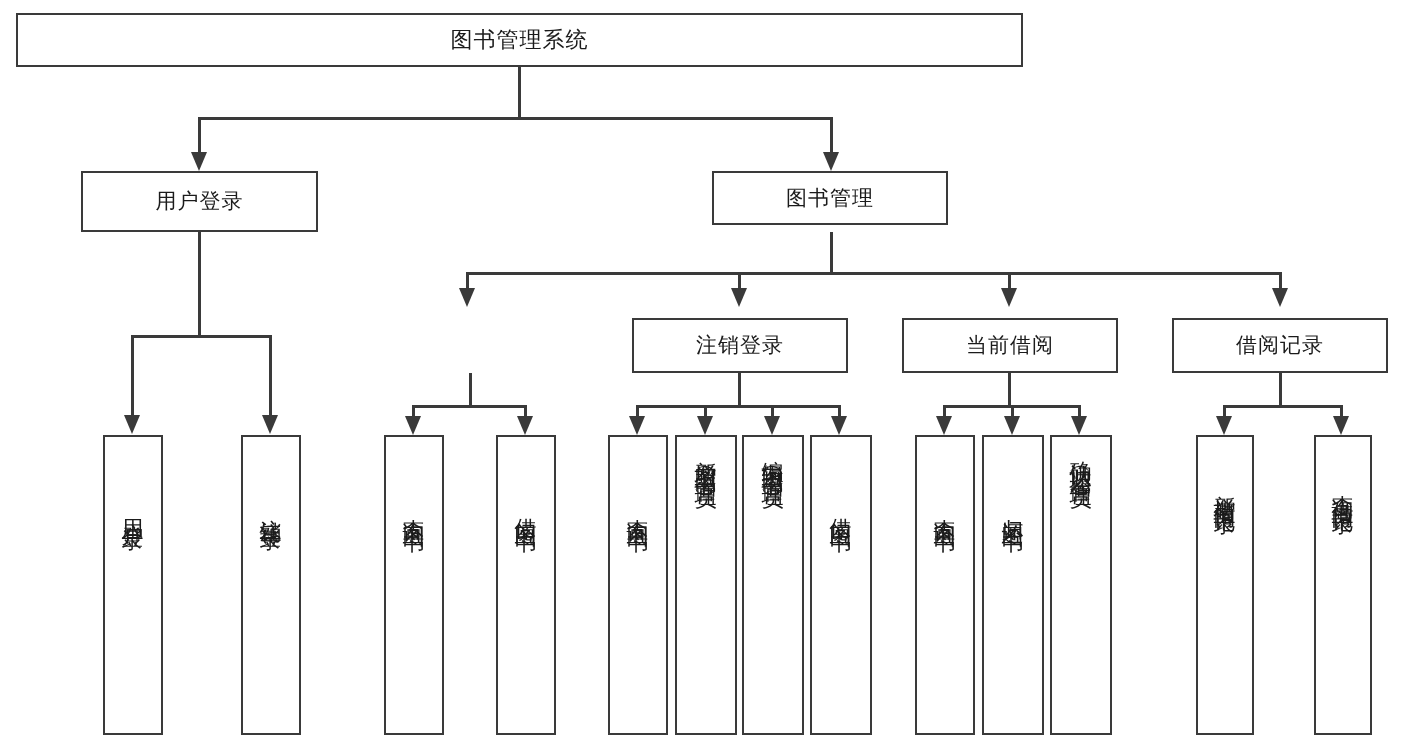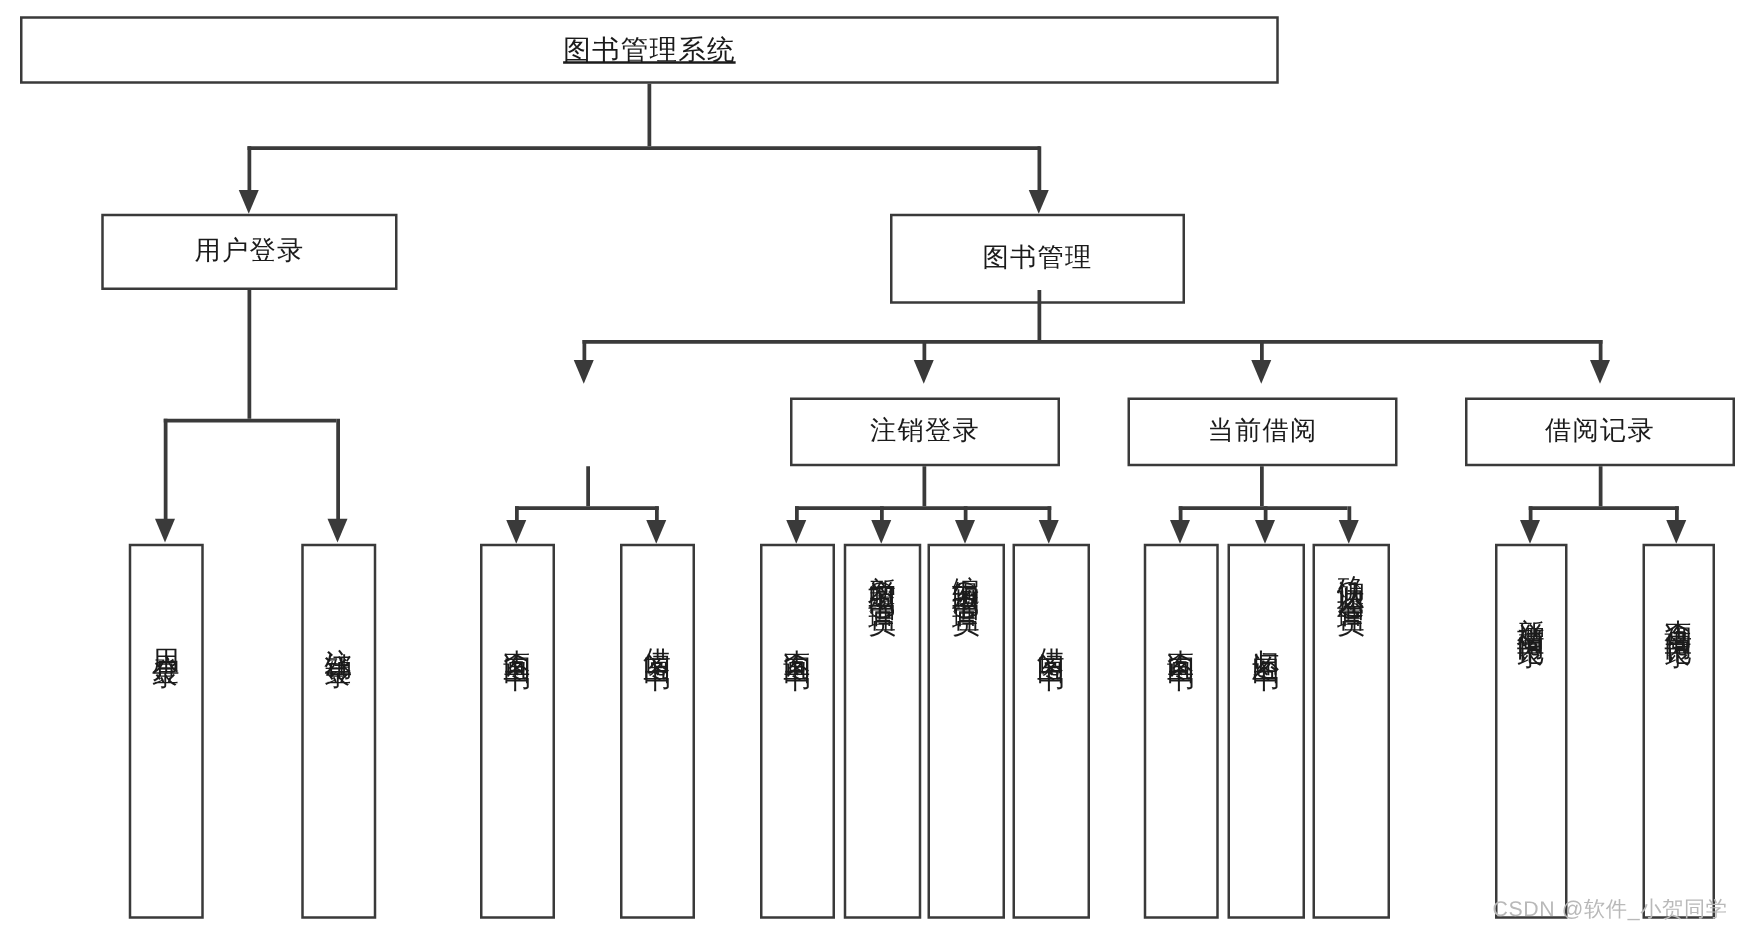--- a/index.html
+++ b/index.html
@@ -25,21 +25,21 @@
     align-items:center;
     justify-content:center;
   }
   .node .label{
     font-size:21px;
     line-height:1.15;
     letter-spacing:1px;
     color:#1b1b1b;
     white-space:nowrap;
   }
-  .node.root .label{font-size:22px;text-decoration:underline;}
+  .node.root .label{font-size:22px;}
   .node.branch .label{font-size:21px;}
 
   
   .node.leaf{
     align-items:flex-start;
     justify-content:center;
     padding-top:6px;
   }
   .node.leaf .label{
     writing-mode:vertical-rl;
@@ -92,21 +92,21 @@
   <div class="hline" style="left:198px;top:117px;width:634px;"></div>
   <div class="vline" style="left:198px;top:117px;height:36px;"></div>
   <div class="arrow" style="left:191px;top:152px;"></div>
   <div class="vline" style="left:830px;top:117px;height:36px;"></div>
   <div class="arrow" style="left:823px;top:152px;"></div>
 
   <div class="node branch" style="left:81px;top:171px;width:237px;height:61px;">
     <span class="label">用户登录</span>
   </div>
 
-  <div class="node branch" style="left:712px;top:171px;width:236px;height:72px;">
+  <div class="node branch" style="left:712px;top:171px;width:236px;height:54px;">
     <span class="label">图书管理</span>
   </div>
 
   <div class="vline" style="left:198px;top:232px;height:103px;"></div>
   <div class="hline" style="left:131px;top:335px;width:138px;"></div>
   <div class="vline" style="left:131px;top:335px;height:81px;"></div>
   <div class="arrow" style="left:124px;top:415px;"></div>
   <div class="vline" style="left:269px;top:335px;height:81px;"></div>
   <div class="arrow" style="left:262px;top:415px;"></div>
 
@@ -203,15 +203,14 @@
     <span class="label">确认归还（管理员）</span>
   </div>
 
   <div class="node leaf mid4" style="left:1196px;top:435px;width:58px;height:300px;">
     <span class="label">新增借阅记录</span>
   </div>
   <div class="node leaf mid4" style="left:1314px;top:435px;width:58px;height:300px;">
     <span class="label">查询借阅记录</span>
   </div>
 
-  <div class="watermark" style="left:1194px;top:716px;">CSDN @软件_小贺同学</div>
 
 </div>
 
 </body></html>

